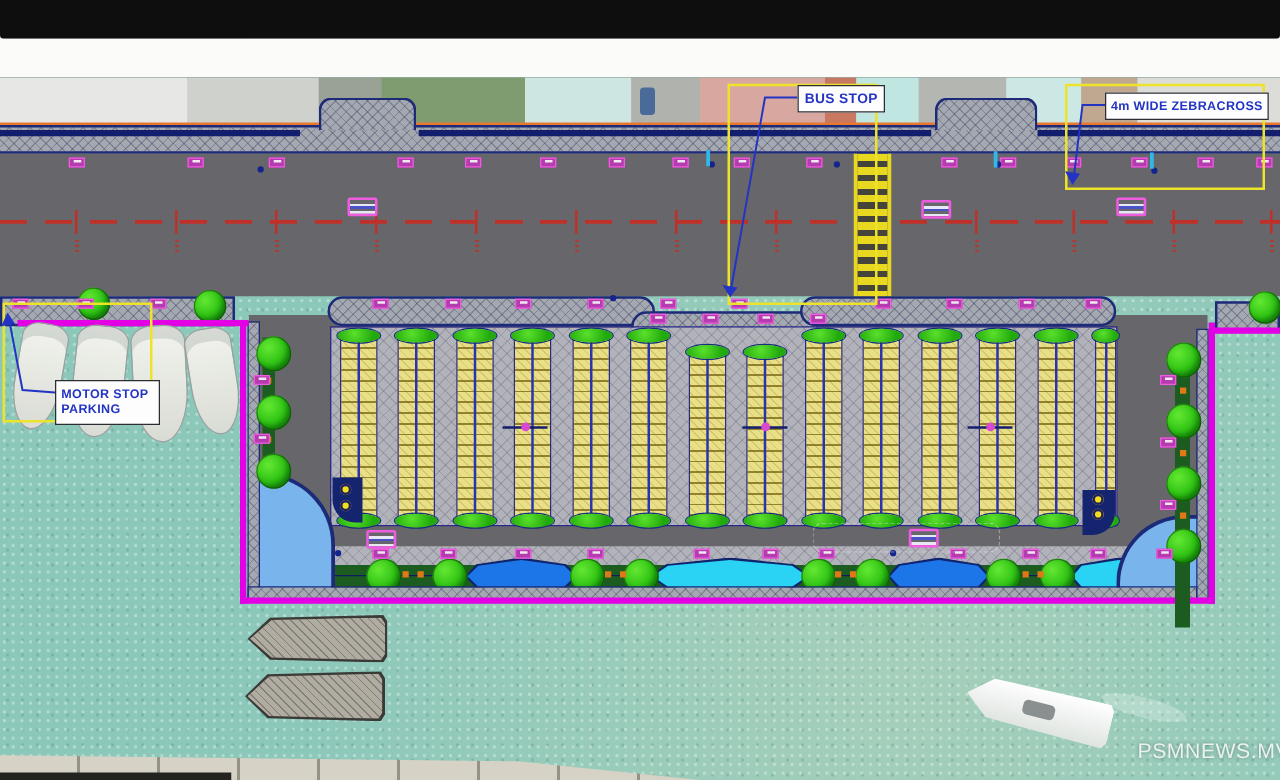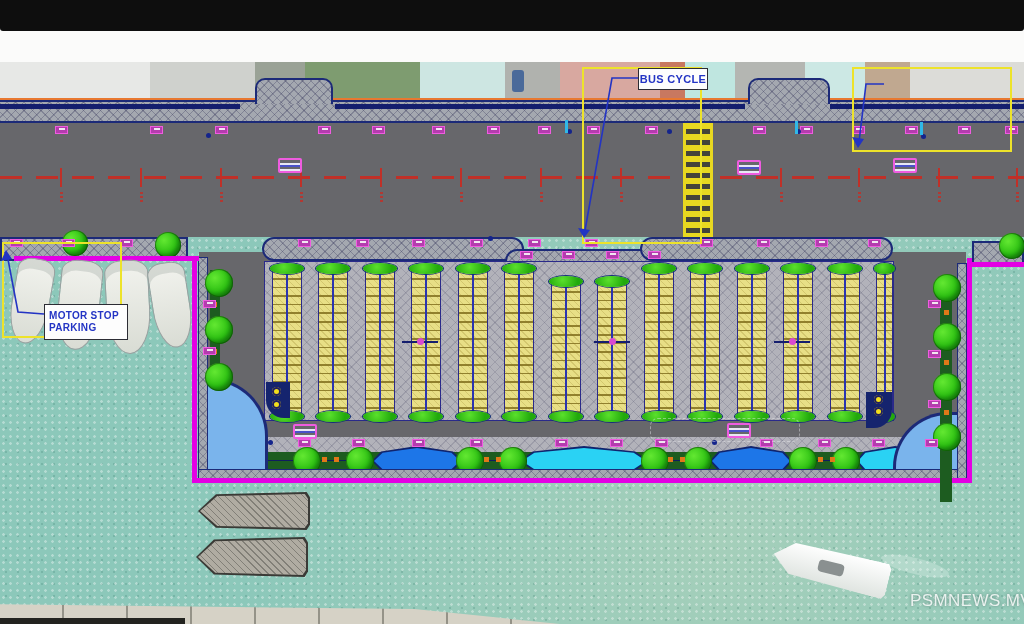--- a/index.html
+++ b/index.html
@@ -348,21 +348,24 @@
     <svg class="abs" id="leaders" width="1024" height="562" style="left:0;top:0">
         <polyline points="638,16 612,16 584,174" fill="none" stroke="#2334c4" stroke-width="1.6"></polyline>
         <polygon points="584,176,578,166,590,168" fill="#2334c4"></polygon>
         <polyline points="884,22 866,22 859,80" fill="none" stroke="#2334c4" stroke-width="1.6"></polyline>
         <polygon points="858,86,852,75,864,77" fill="#2334c4"></polygon>
         <polyline points="44,252 18,250 7,192" fill="none" stroke="#2334c4" stroke-width="1.6"></polyline>
         <polygon points="6,188,1,199,12,197" fill="#2334c4"></polygon>
       </svg>
 
     <div class="abs lbl" id="lbl-bus" style="left: 638px; top: 6px; width: 68px; height: 20px; font-size: 11px;">
-      <span>BUS CYCLE</span>
+      <span>BUS STOP</span>
+    </div>
+    <div class="abs lbl" id="lbl-zebra" style="left: 884px; top: 12px; width: 129px; height: 20px; font-size: 10px;">
+      <span>4m WIDE ZEBRACROSS</span>
     </div>
     <div class="abs lbl" id="lbl-moto" style="flex-direction: column; align-items: flex-start; padding-left: 4px; justify-content: center; line-height: 1.25; left: 44px; top: 242px; width: 78px; height: 34px; font-size: 10px;">
       <span>MOTOR STOP</span>
       <span>PARKING</span>
     </div>
 
     <div class="abs" id="watermark" style="left: 910px; top: 529px;">PSMNEWS.MV</div>
   </div>
 </div>
 

